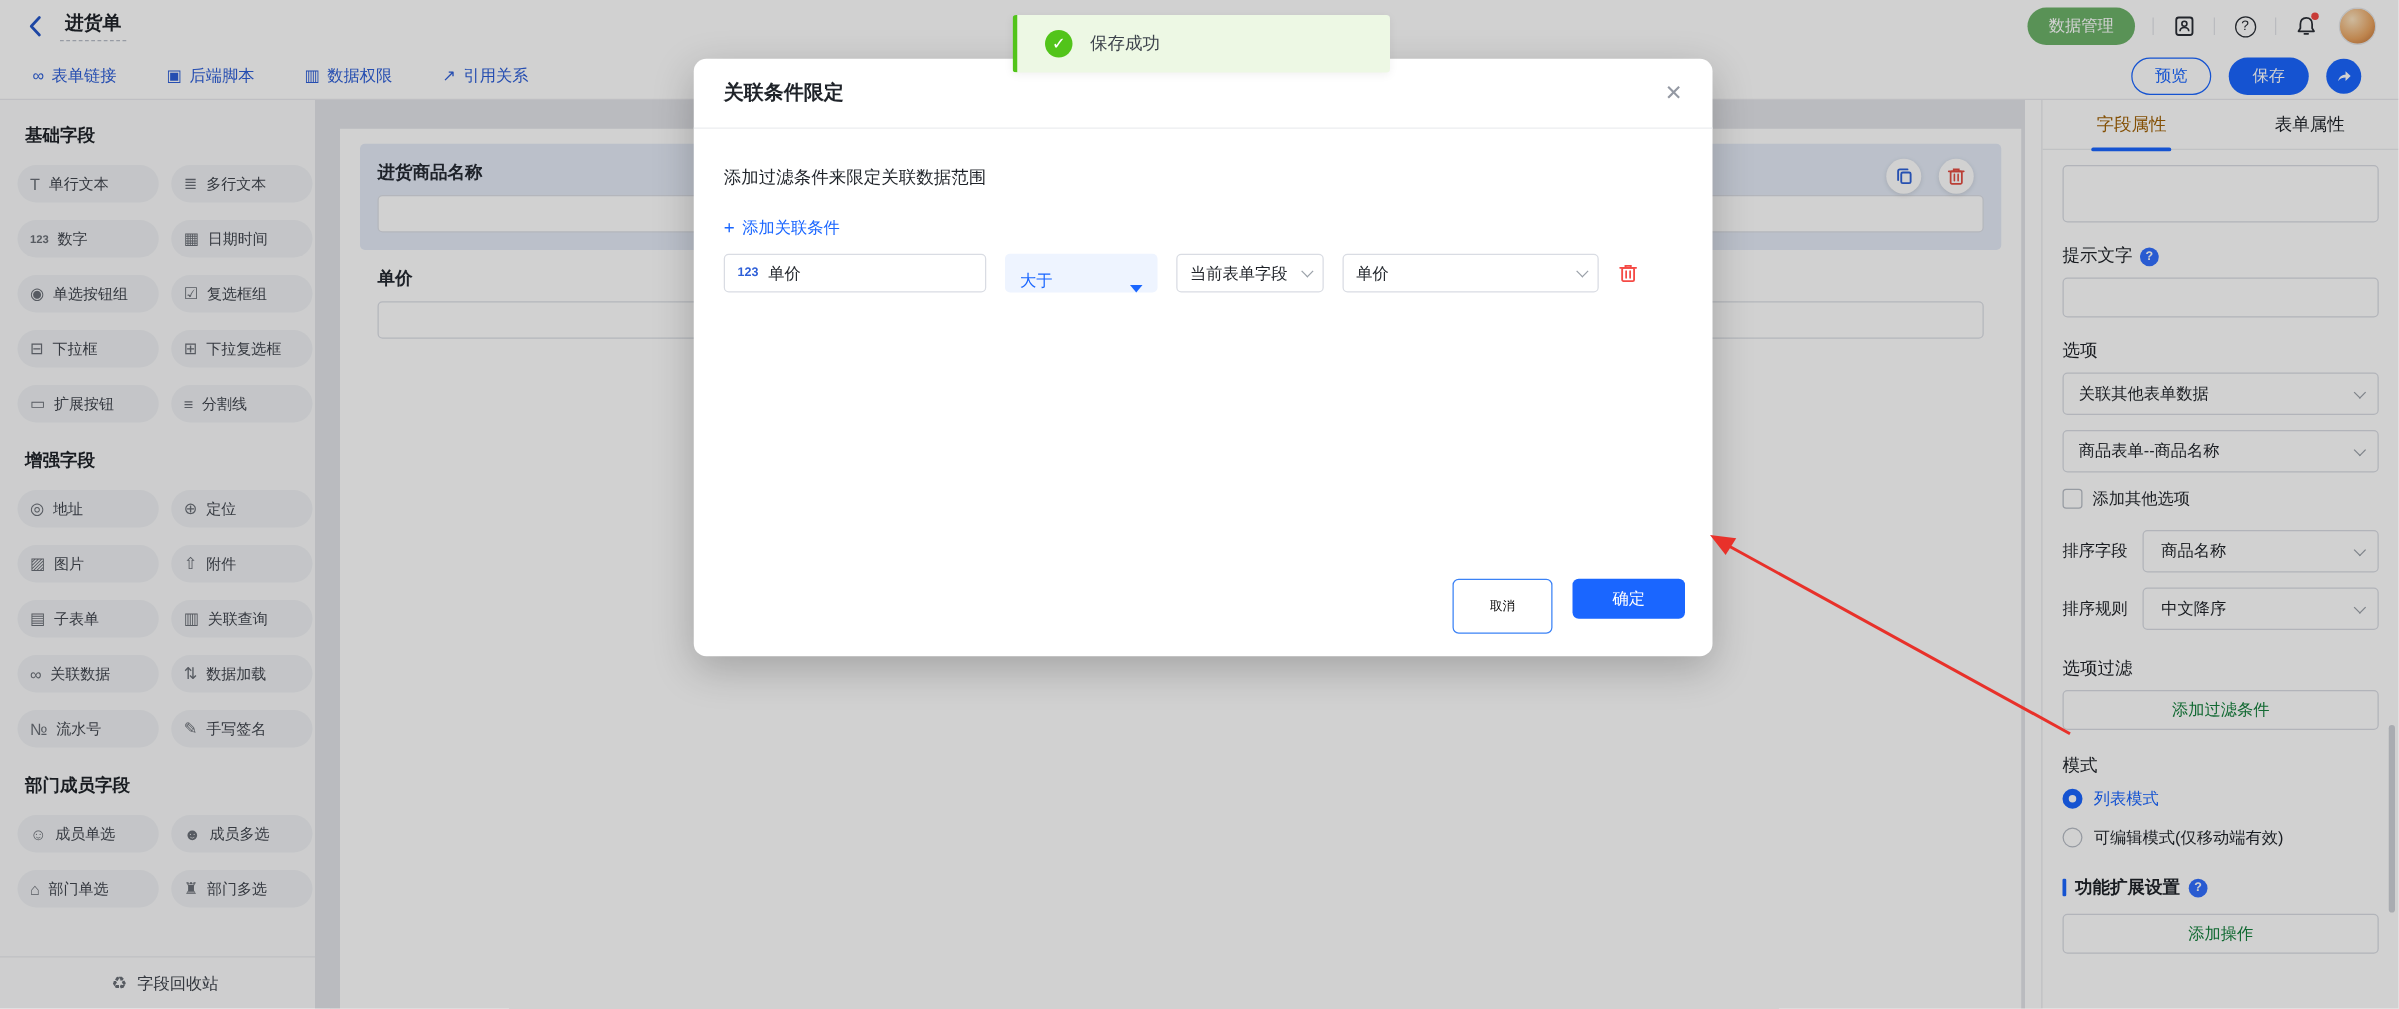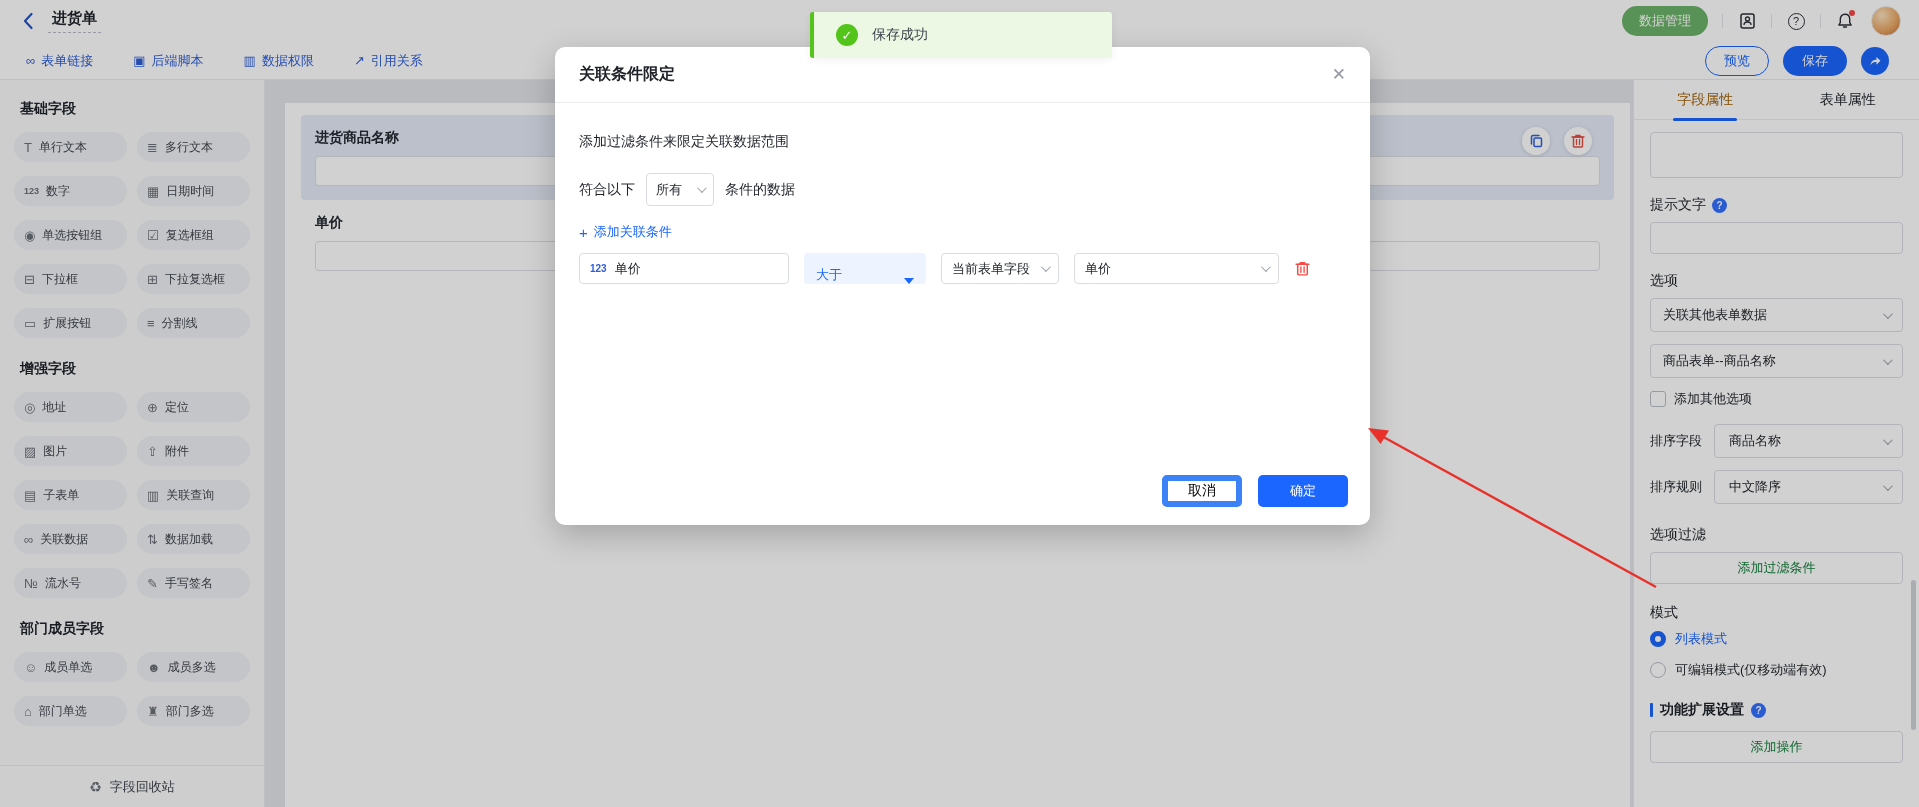--- a/index.html
+++ b/index.html
@@ -38,21 +38,21 @@
   .sec-title:first-child { margin-top:0; }
   .pill-grid { display:grid; grid-template-columns:1fr 1fr; column-gap:10px; row-gap:14px; }
   .field-pill { height:30px; background:#f0f1f4; border-radius:15px; display:flex; align-items:center;
     padding:0 10px; gap:7px; font-size:12px; color:#41464f; cursor:pointer; white-space:nowrap; overflow:hidden; }
   .field-pill .glyph { font-size:13px; color:#6b7078; flex:none; }
   .field-pill .glyph.num { font-size:9px; font-weight:bold; letter-spacing:0; }
   .recycle-bar { position:absolute; left:0; bottom:0; width:100%; height:42px; border-top:1px solid #e9eaee;
     background:#fcfcfd; display:flex; align-items:center; justify-content:center; gap:8px; font-size:13px; color:#41464f; cursor:pointer; }
   .recycle-bar .glyph { font-size:14px; color:#6b7078; }
   
-  .canvas { position:absolute; left:265px; top:80px; width:1368px; height:727px; background:#e3e5e9; z-index:1;padding-left:45px; }
+  .canvas { position:absolute; left:252px; top:80px; width:1368px; height:727px; background:#e3e5e9; z-index:1;padding-left:45px; }
   .form-panel { position:absolute; left:20px; top:23px; right:3px; bottom:0; background:#fff; padding:12px 16px; }
   .field-block { padding:14px; border-radius:4px; }
   .field-block.selected { background:#e4ebf7; position:relative; }
   .f-label { font-size:14px; font-weight:600; color:#252a33; margin-bottom:9px; }
   .f-input { height:30px; background:#fff; border:1px solid #dcdfe6; border-radius:4px; width:100%; }
   .field-actions { position:absolute; right:22px; top:12px; display:flex; gap:14px; }
   .act-circle { width:28px; height:28px; border-radius:50%; background:#fff; display:flex; align-items:center; justify-content:center;
     box-shadow:0 1px 4px rgba(0,0,0,.12); cursor:pointer; }
   .field-plain { padding:14px; }
   
@@ -108,21 +108,21 @@
     gap:8px; padding:0 10px; background:#fff; cursor:pointer; }
   .badge-123 { color:#2e5fd8; font-size:10px; font-weight:bold; }
   .cond-op { width:122px; height:31px; background:#eef4ff; border-radius:4px; display:flex; align-items:flex-end;
     justify-content:space-between; padding:0 12px; color:#1a66ff; cursor:pointer; }
   .tri-down { width:0; height:0; border-left:5px solid transparent; border-right:5px solid transparent; border-top:6px solid #1a66ff; }
   .cond-select { height:31px; border:1px solid #d9dce3; border-radius:4px; background:#fff; display:flex;
     align-items:center; justify-content:space-between; padding:0 10px; cursor:pointer; }
   .w118 { width:118px; } .w205 { width:205px; }
   .trash-btn { cursor:pointer; display:flex; }
   .modal-foot { position:absolute; right:22px; bottom:18px; display:flex; gap:16px; }
-  .btn-cancel { width:80px; height:32px; border:6px solid #3b82f6; border-radius:5px; background:#fff; font-size:14px; cursor:pointer; }
+  .btn-cancel { width:80px; height:44px; border:1px solid #3b82f6; border-radius:5px; background:#fff; font-size:10px; cursor:pointer; }
   .btn-ok { width:90px; height:32px; border:none; border-radius:5px; background:#1a66ff; color:#fff; font-size:13px; cursor:pointer; }
   .toast { position:absolute; left:810px; top:12px; width:302px; height:46px; background:#edf8e4;
     border-left:4px solid #52c41a; border-radius:3px; display:flex; align-items:center; gap:14px;
     padding-left:22px; z-index:30; box-shadow:0 2px 8px rgba(0,0,0,.06); }
   .toast-check { width:22px; height:22px; border-radius:50%; background:#52c41a; color:#fff; font-size:13px;
     display:flex; align-items:center; justify-content:center; }
   .toast-msg { font-size:14px; color:#3d434c; }
   .annotation { position:absolute; inset:0; z-index:40; pointer-events:none; }
 </style>
 </head>
@@ -402,28 +402,20 @@
 
 <div class="overlay"></div>
 
 <div class="modal">
   <div class="modal-head">
     <span class="modal-title">关联条件限定</span>
     <span class="modal-close">✕</span>
   </div>
   <div class="modal-body">
     <div class="m-desc">添加过滤条件来限定关联数据范围</div>
-    <div class="match-row">
-      <span>符合以下</span>
-      <span class="m-select">
-        <span>所有</span>
-        <span class="chev"></span>
-      </span>
-      <span>条件的数据</span>
-    </div>
     <div class="add-link">
       <span class="plus">+</span>
       <span>添加关联条件</span>
     </div>
     <div class="cond-row">
       <span class="cond-field">
         <span class="badge-123">123</span>
         <span>单价</span>
       </span>
       <span class="cond-op">

